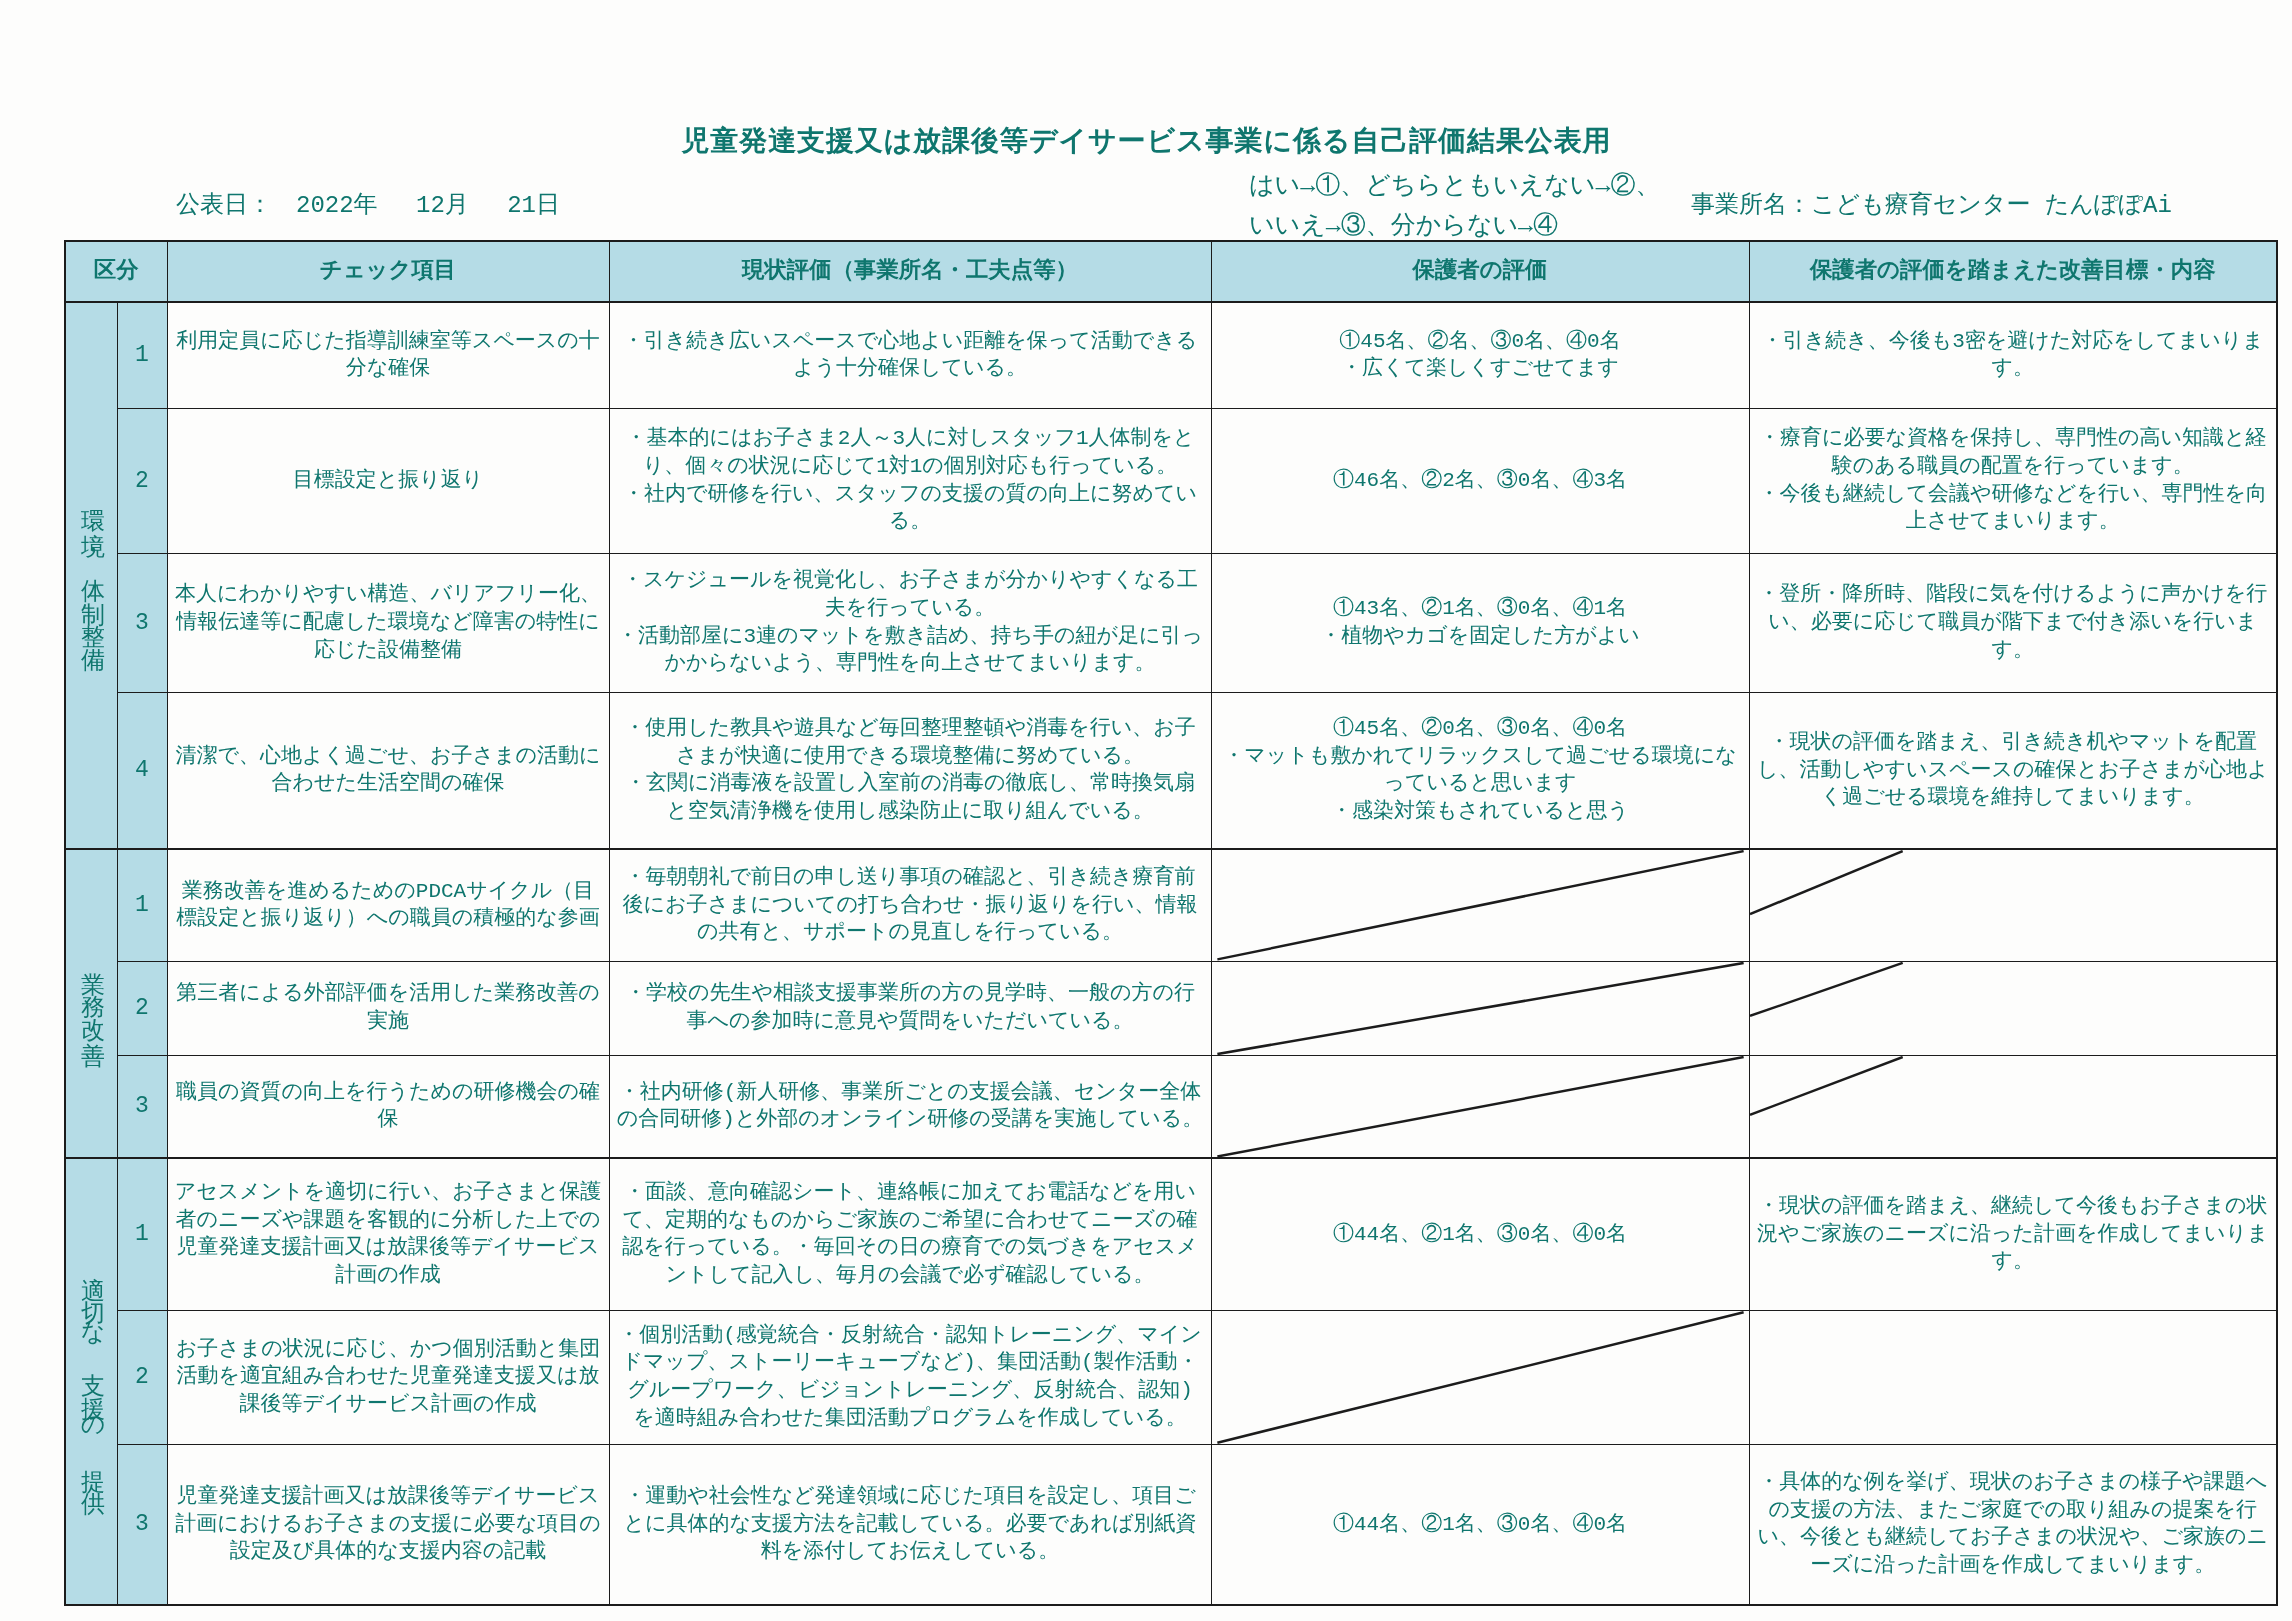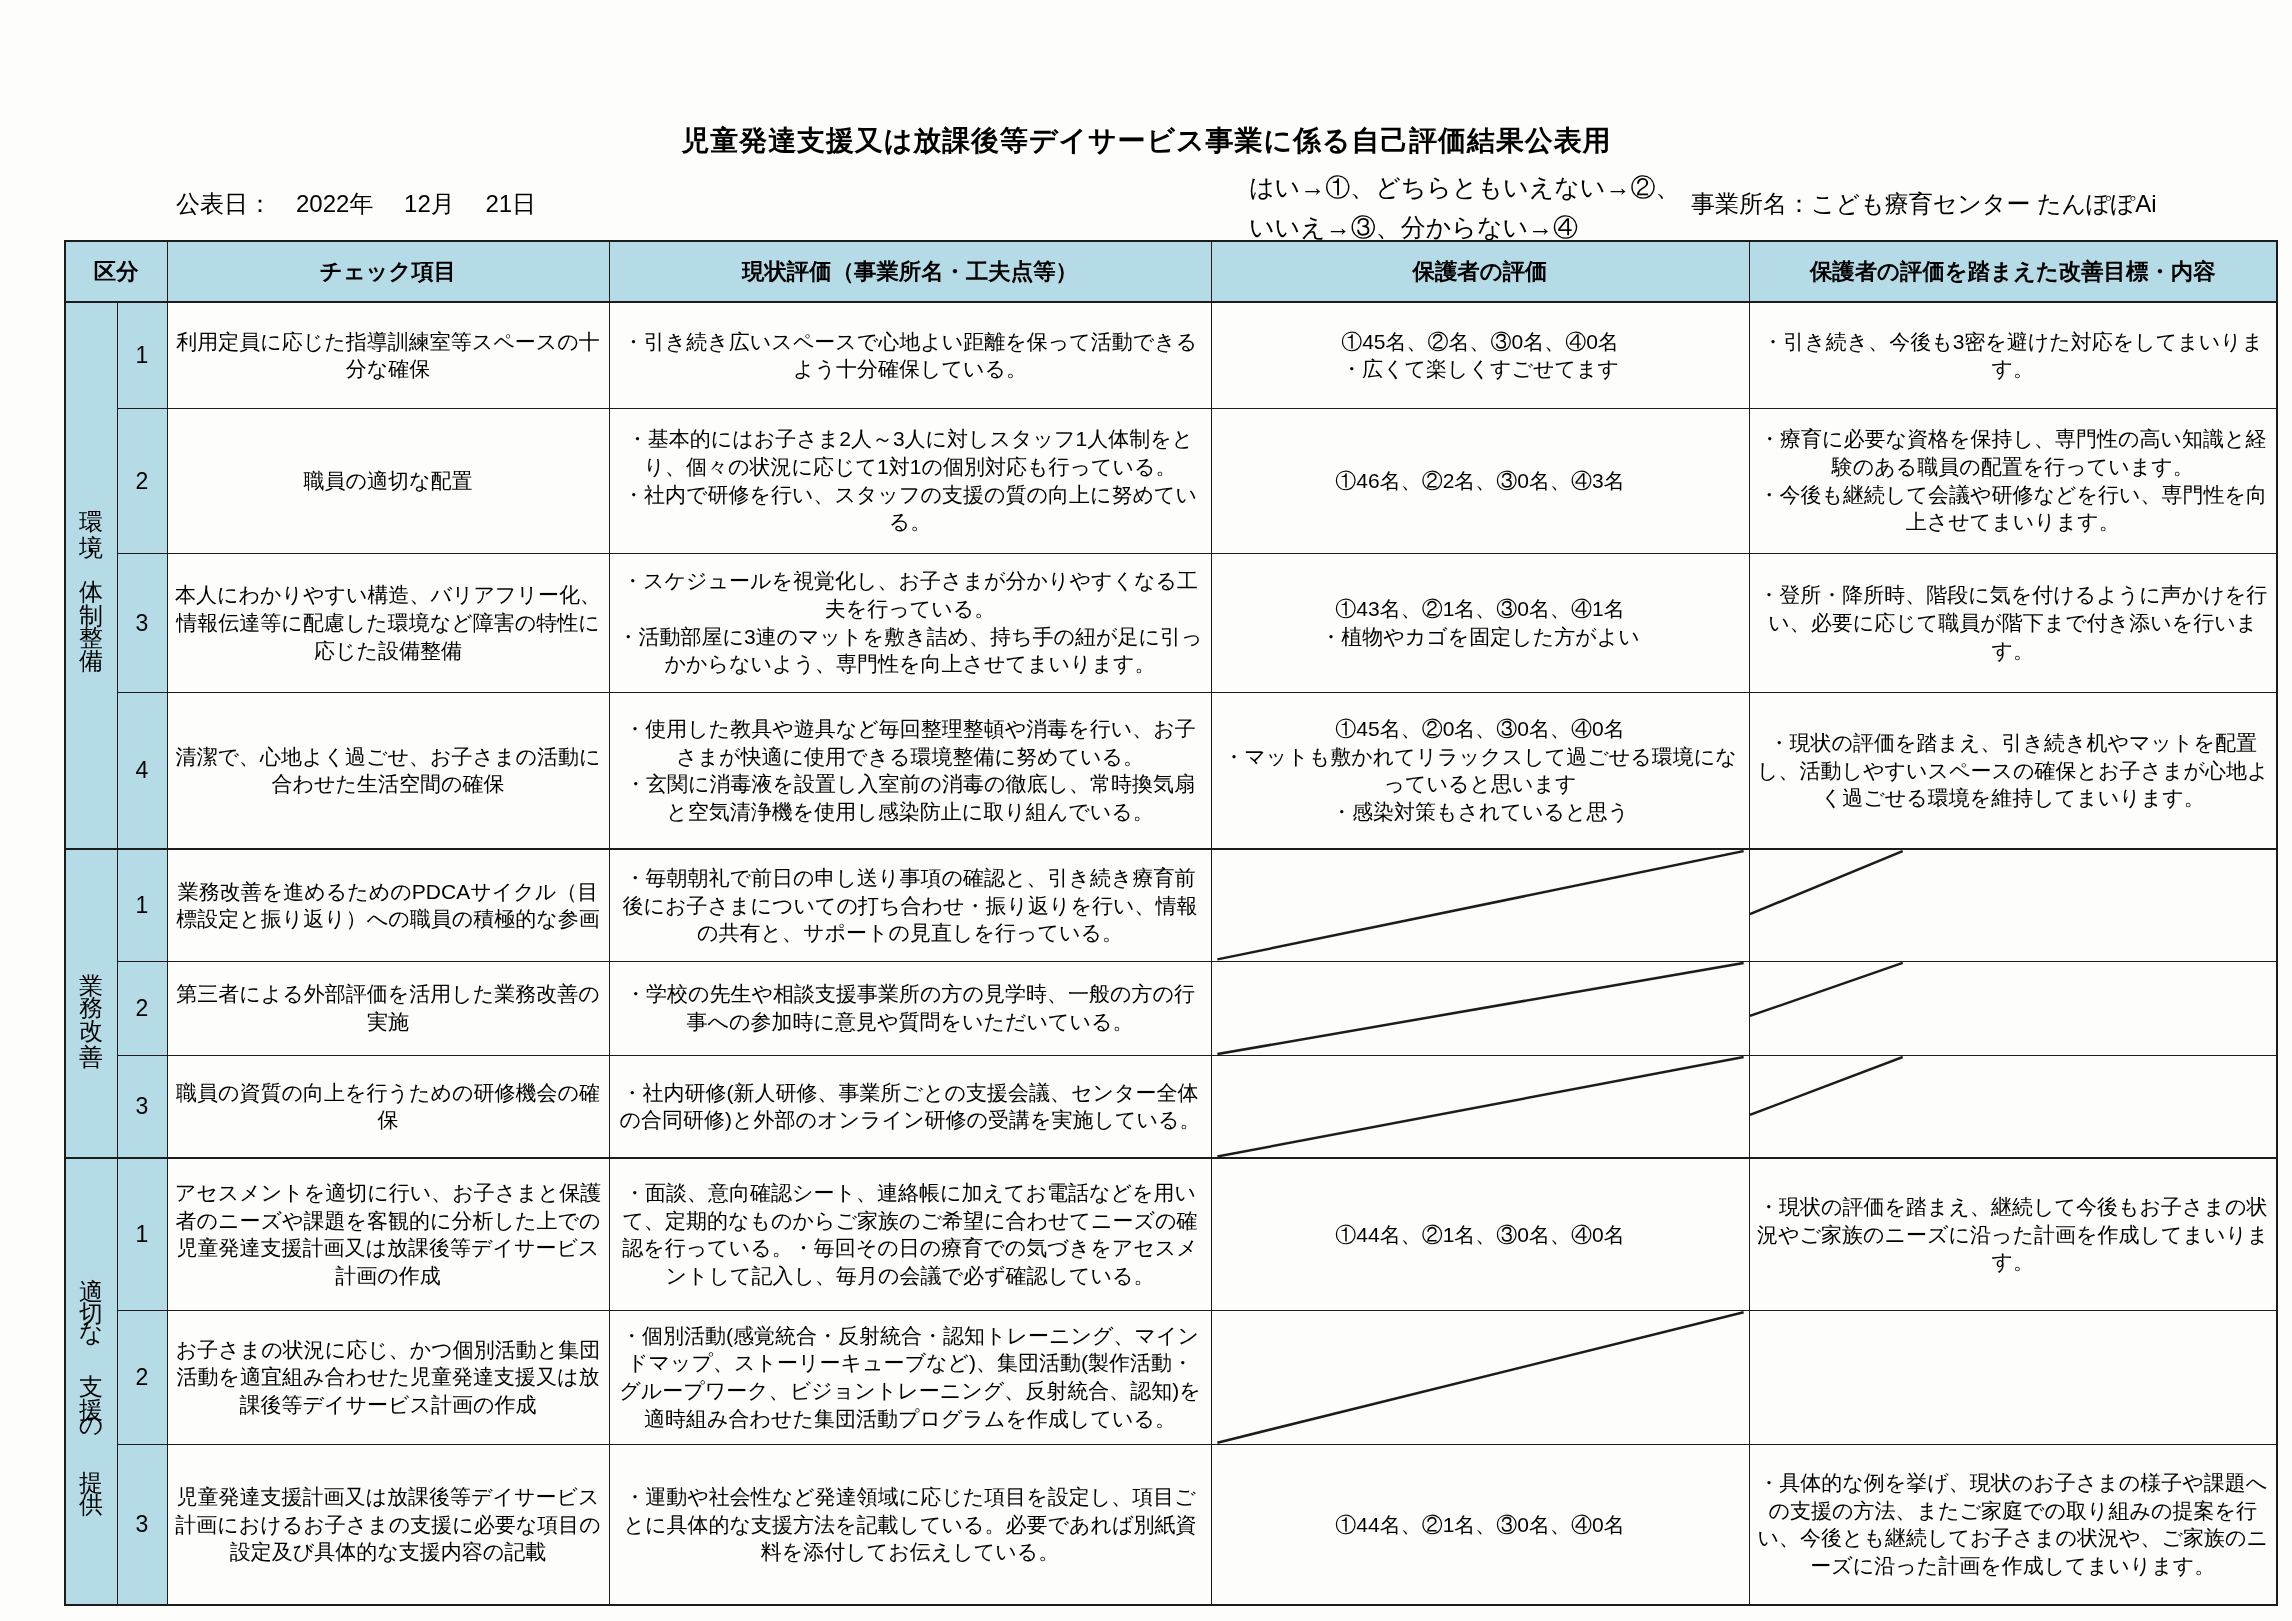--- a/index.html
+++ b/index.html
@@ -1,18 +1,18 @@
 <!DOCTYPE html>
 <html style="font-size:14.3px"><head>
 <meta charset="utf-8">
 <style>
   html,body{margin:0;padding:0;background:#e8e8e8;}
   .page{
     position:relative;width:2293px;height:1621px;background:#fdfdfc;
-    font-family:Liberation Sans, sans-serif;color:#000000;
+    font-family:Liberation Mono, monospace;color:#0f766e;
     overflow:hidden;
   }
   .doc-title{
     position:absolute;top:122px;left:0;width:2293px;text-align:center;
     font-size:28px;font-weight:bold;letter-spacing:0.9px;
   }
   .publish-date{position:absolute;top:188px;left:176px;font-size:24px;text-align:center;}
   .legend{position:absolute;top:167px;left:1201px;font-size:25px;line-height:1.6;margin-left:48px;}
   .office{position:absolute;top:188px;left:1691px;font-size:24px;}
 
@@ -78,21 +78,21 @@
           <td class="cat-cell" rowspan="4"><span class="vertical">環境・体制整備</span></td>
           <td class="num-cell">1</td>
           <td class="text-cell">利用定員に応じた指導訓練室等スペースの十分な確保</td>
           <td class="text-cell">・引き続き広いスペースで心地よい距離を保って活動できるよう十分確保している。</td>
           <td class="text-cell rel">①45名、②名、③0名、④0名
 ・広くて楽しくすごせてます</td>
           <td class="text-cell rel">・引き続き、今後も3密を避けた対応をしてまいります。</td>
         </tr>
         <tr style="height: 145px;">
           <td class="num-cell">2</td>
-          <td class="text-cell">職員の適切な配置</td>
+          <td class="text-cell">目標設定と振り返り</td>
           <td class="text-cell">・基本的にはお子さま2人～3人に対しスタッフ1人体制をとり、個々の状況に応じて1対1の個別対応も行っている。
 ・社内で研修を行い、スタッフの支援の質の向上に努めている。</td>
           <td class="text-cell rel">①46名、②2名、③0名、④3名</td>
           <td class="text-cell rel">・療育に必要な資格を保持し、専門性の高い知識と経験のある職員の配置を行っています。
 ・今後も継続して会議や研修などを行い、専門性を向上させてまいります。</td>
         </tr>
         <tr style="height: 139px;">
           <td class="num-cell">3</td>
           <td class="text-cell">本人にわかりやすい構造、バリアフリー化、情報伝達等に配慮した環境など障害の特性に応じた設備整備</td>
           <td class="text-cell">・スケジュールを視覚化し、お子さまが分かりやすくなる工夫を行っている。

